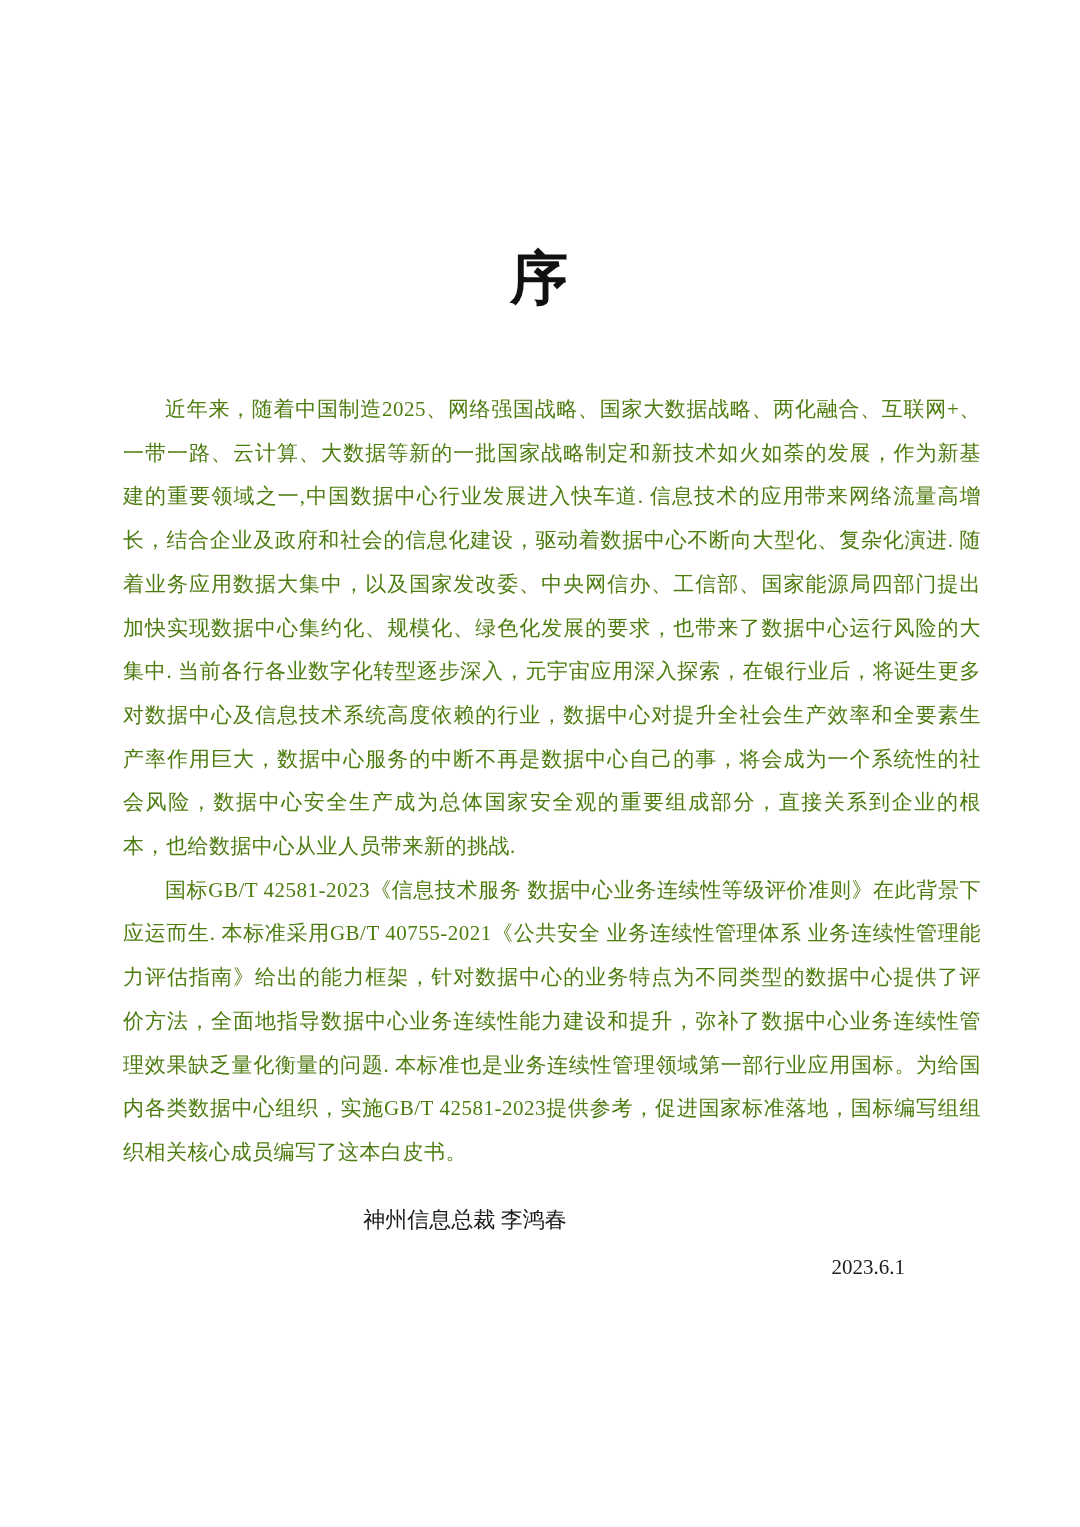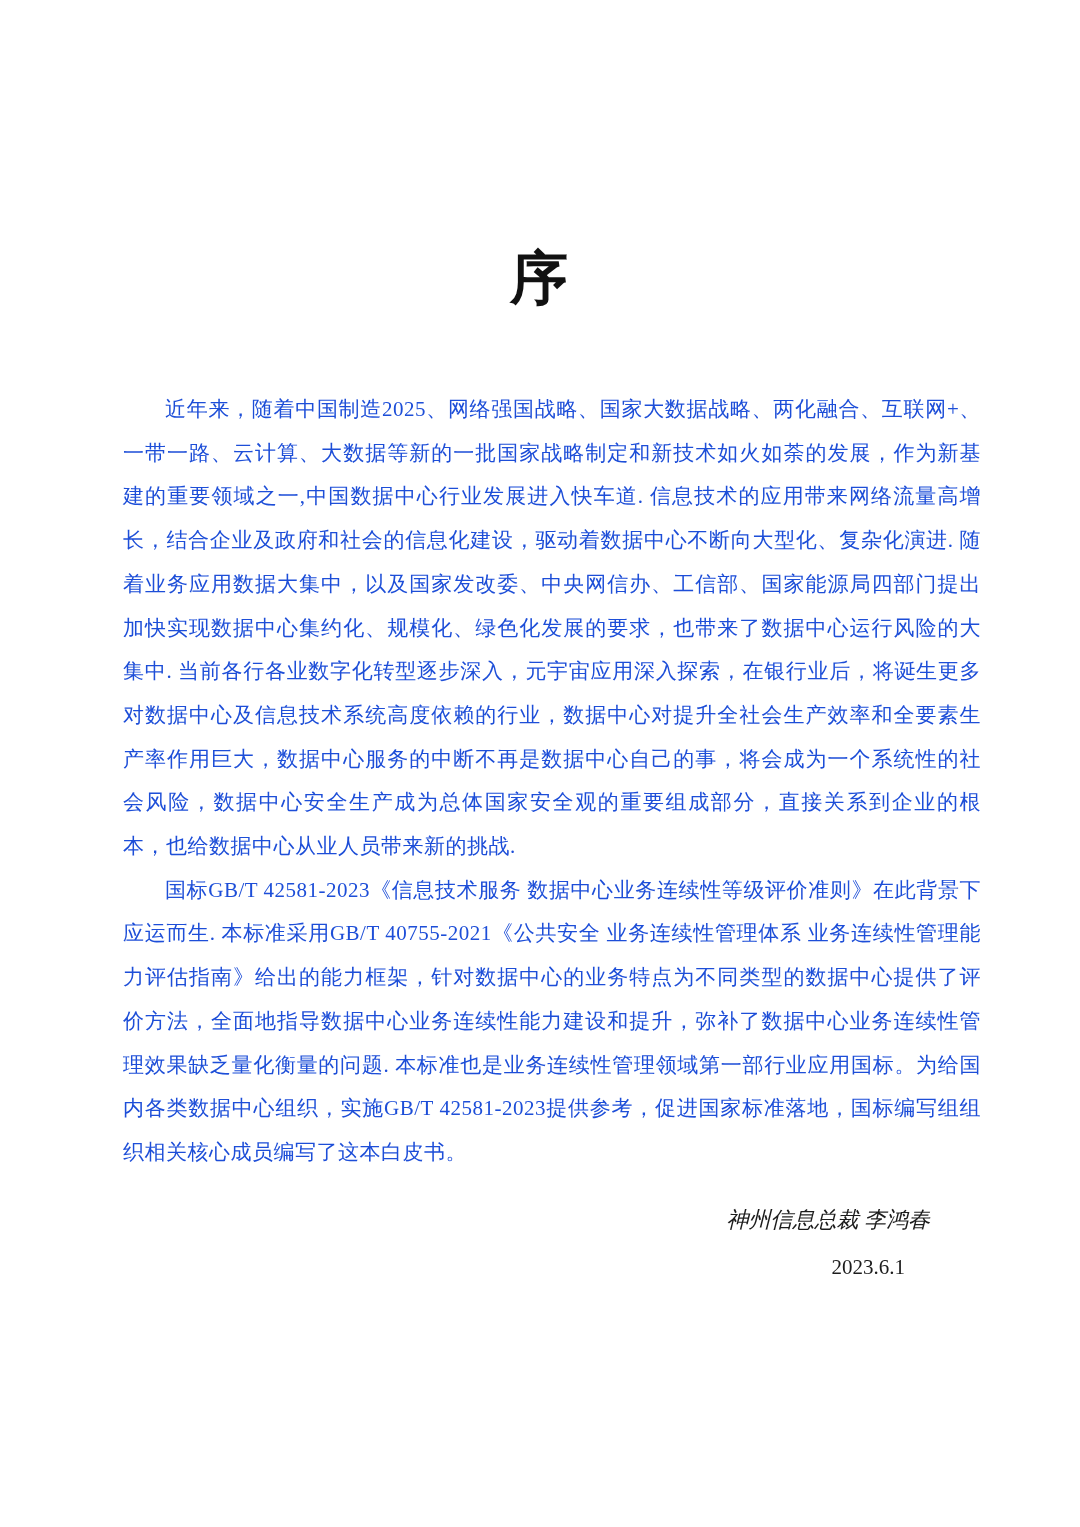--- a/index.html
+++ b/index.html
@@ -28,35 +28,34 @@
     line-height: 1;
     color: #111111;
   }
   .body-text {
     margin: 80px 99px 0 123px;
     font-size: 21px;
     line-height: 43.7px;
     text-align: justify;
     text-justify: inter-ideograph;
     letter-spacing: 0.5px;
-    color: #1d4ed8;
+    color: #4d7c0f;
   }
   .body-text p {
     margin: 0;
     padding: 0;
     text-indent: 2em;
   }
   .signature {
     margin-top: 30px;
     padding-right: 150px;
-    text-align: right;
+    text-align: center;
     font-size: 22px;
     line-height: 30px;
     color: #1c1c1c;
-    font-style: italic;
   }
   .date {
     margin-top: 18px;
     padding-right: 175px;
     text-align: right;
     font-size: 21px;
     line-height: 28px;
     color: #1c1c1c;
   }
 </style>

